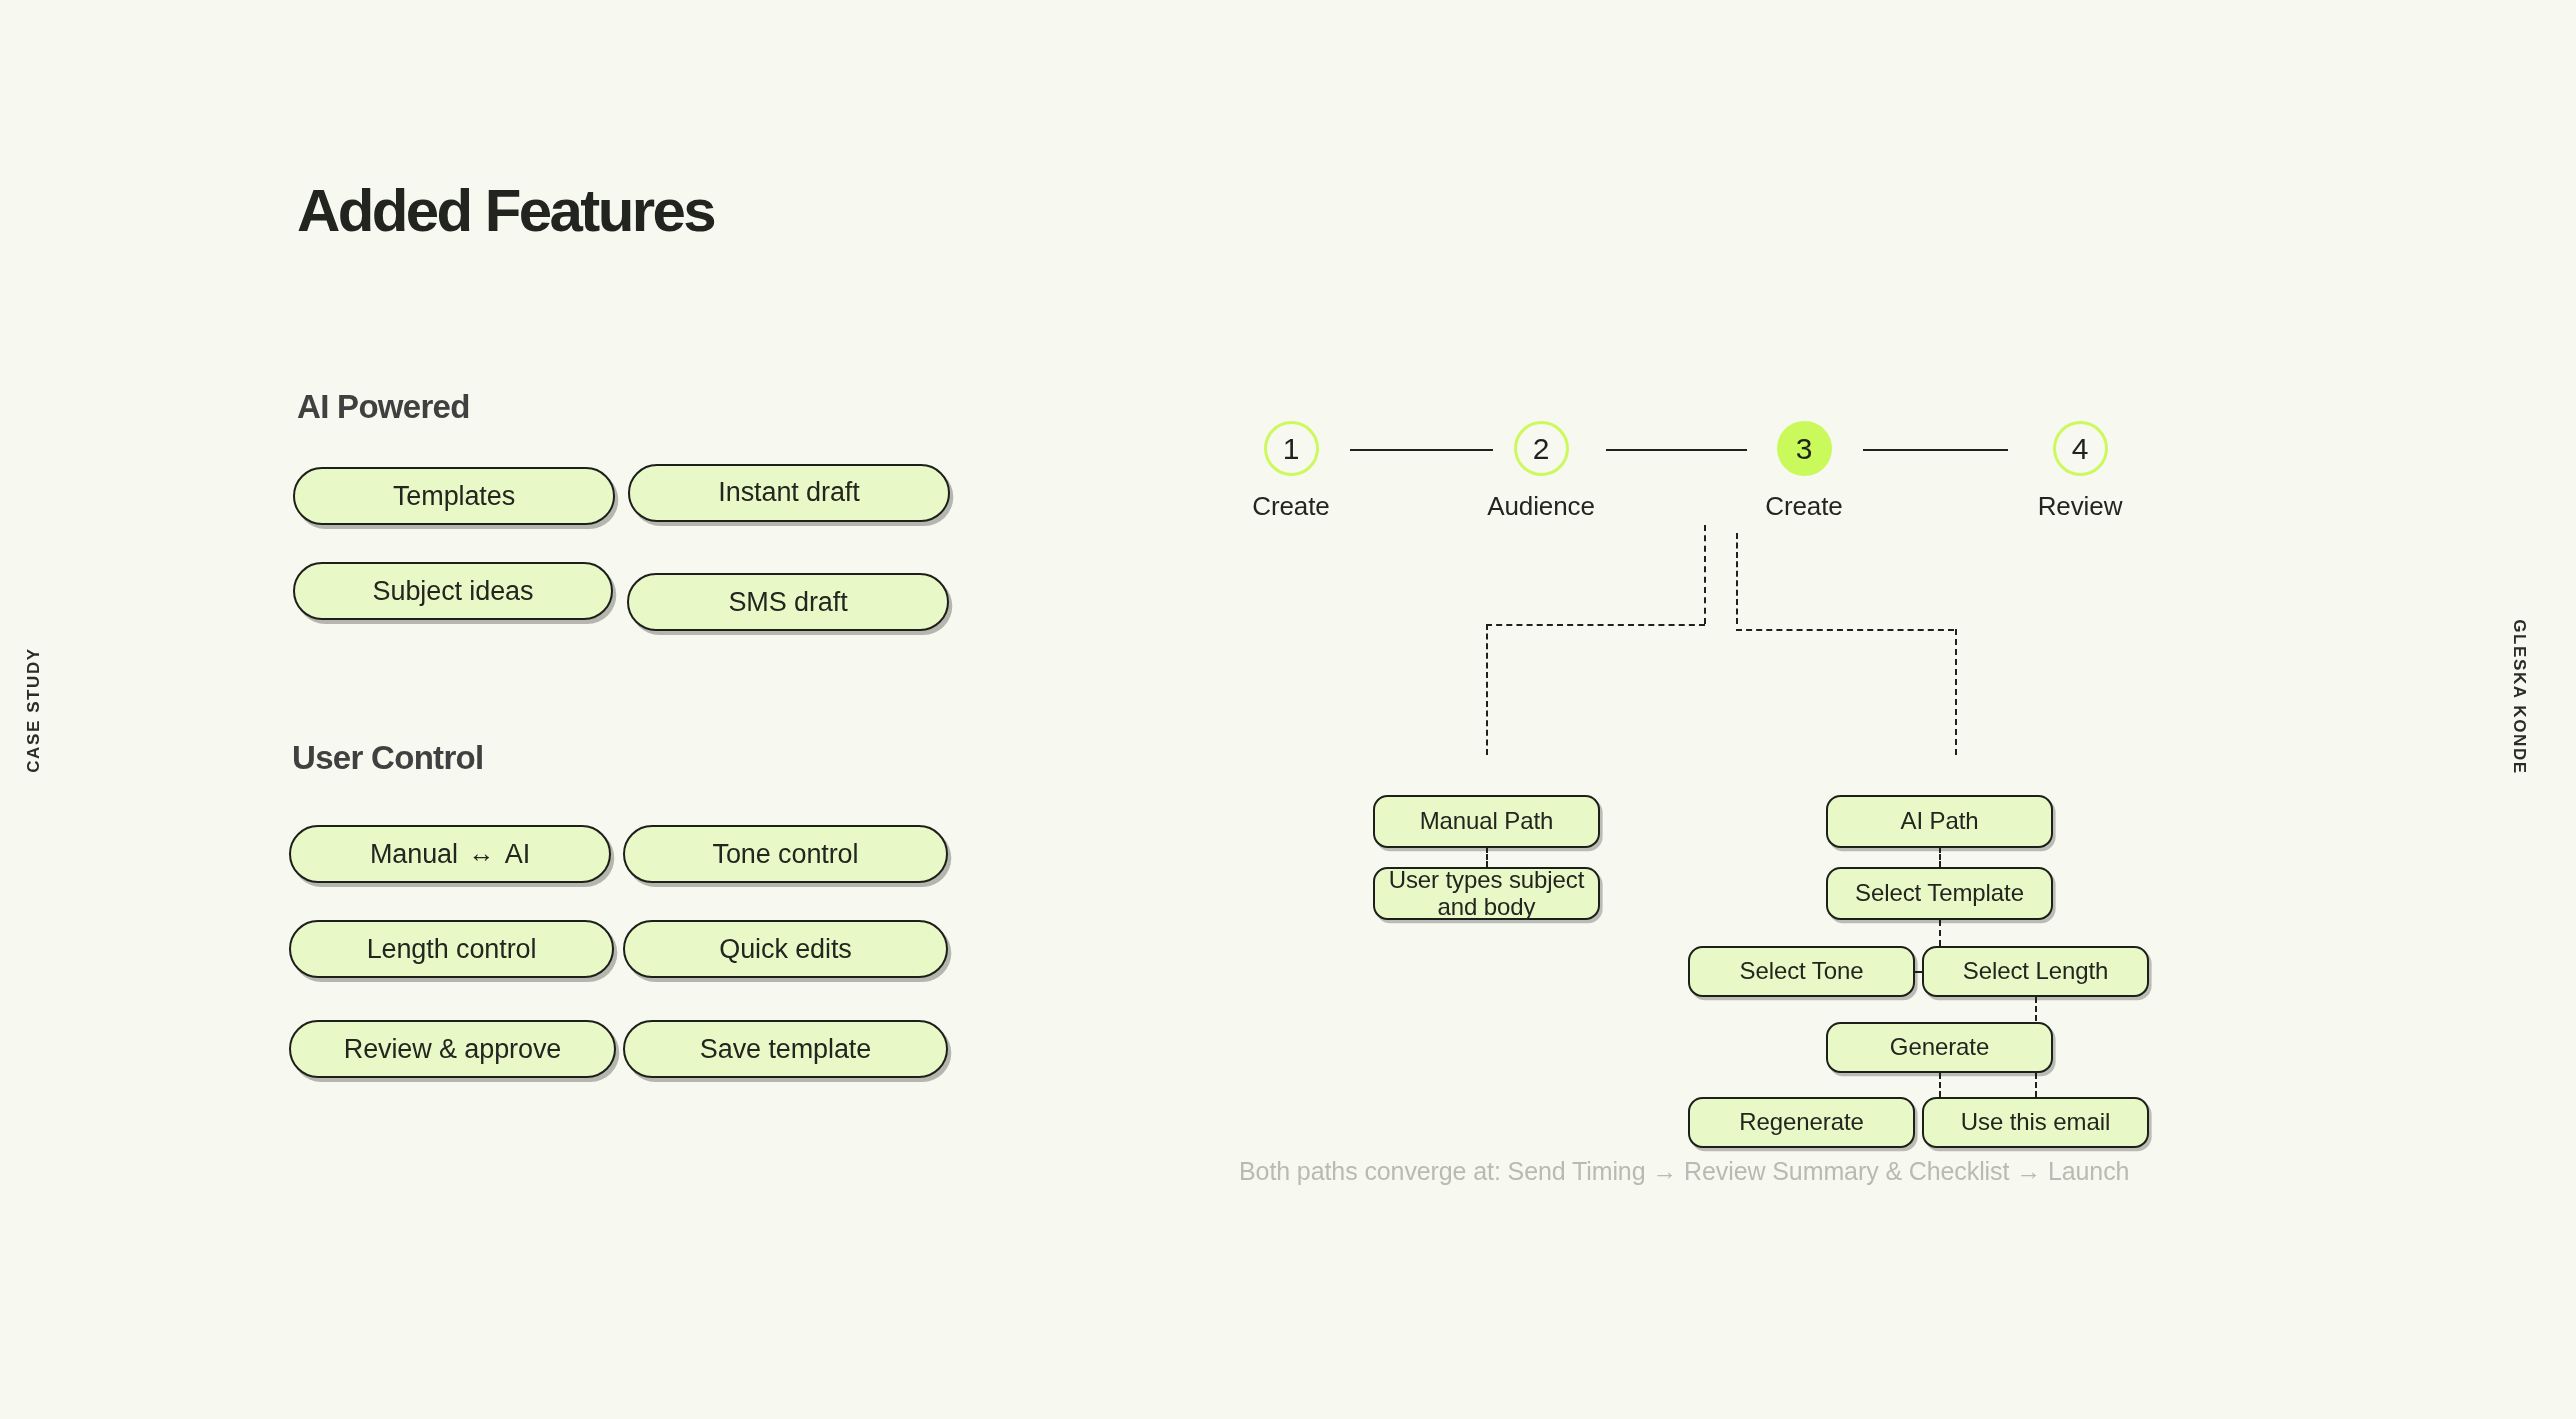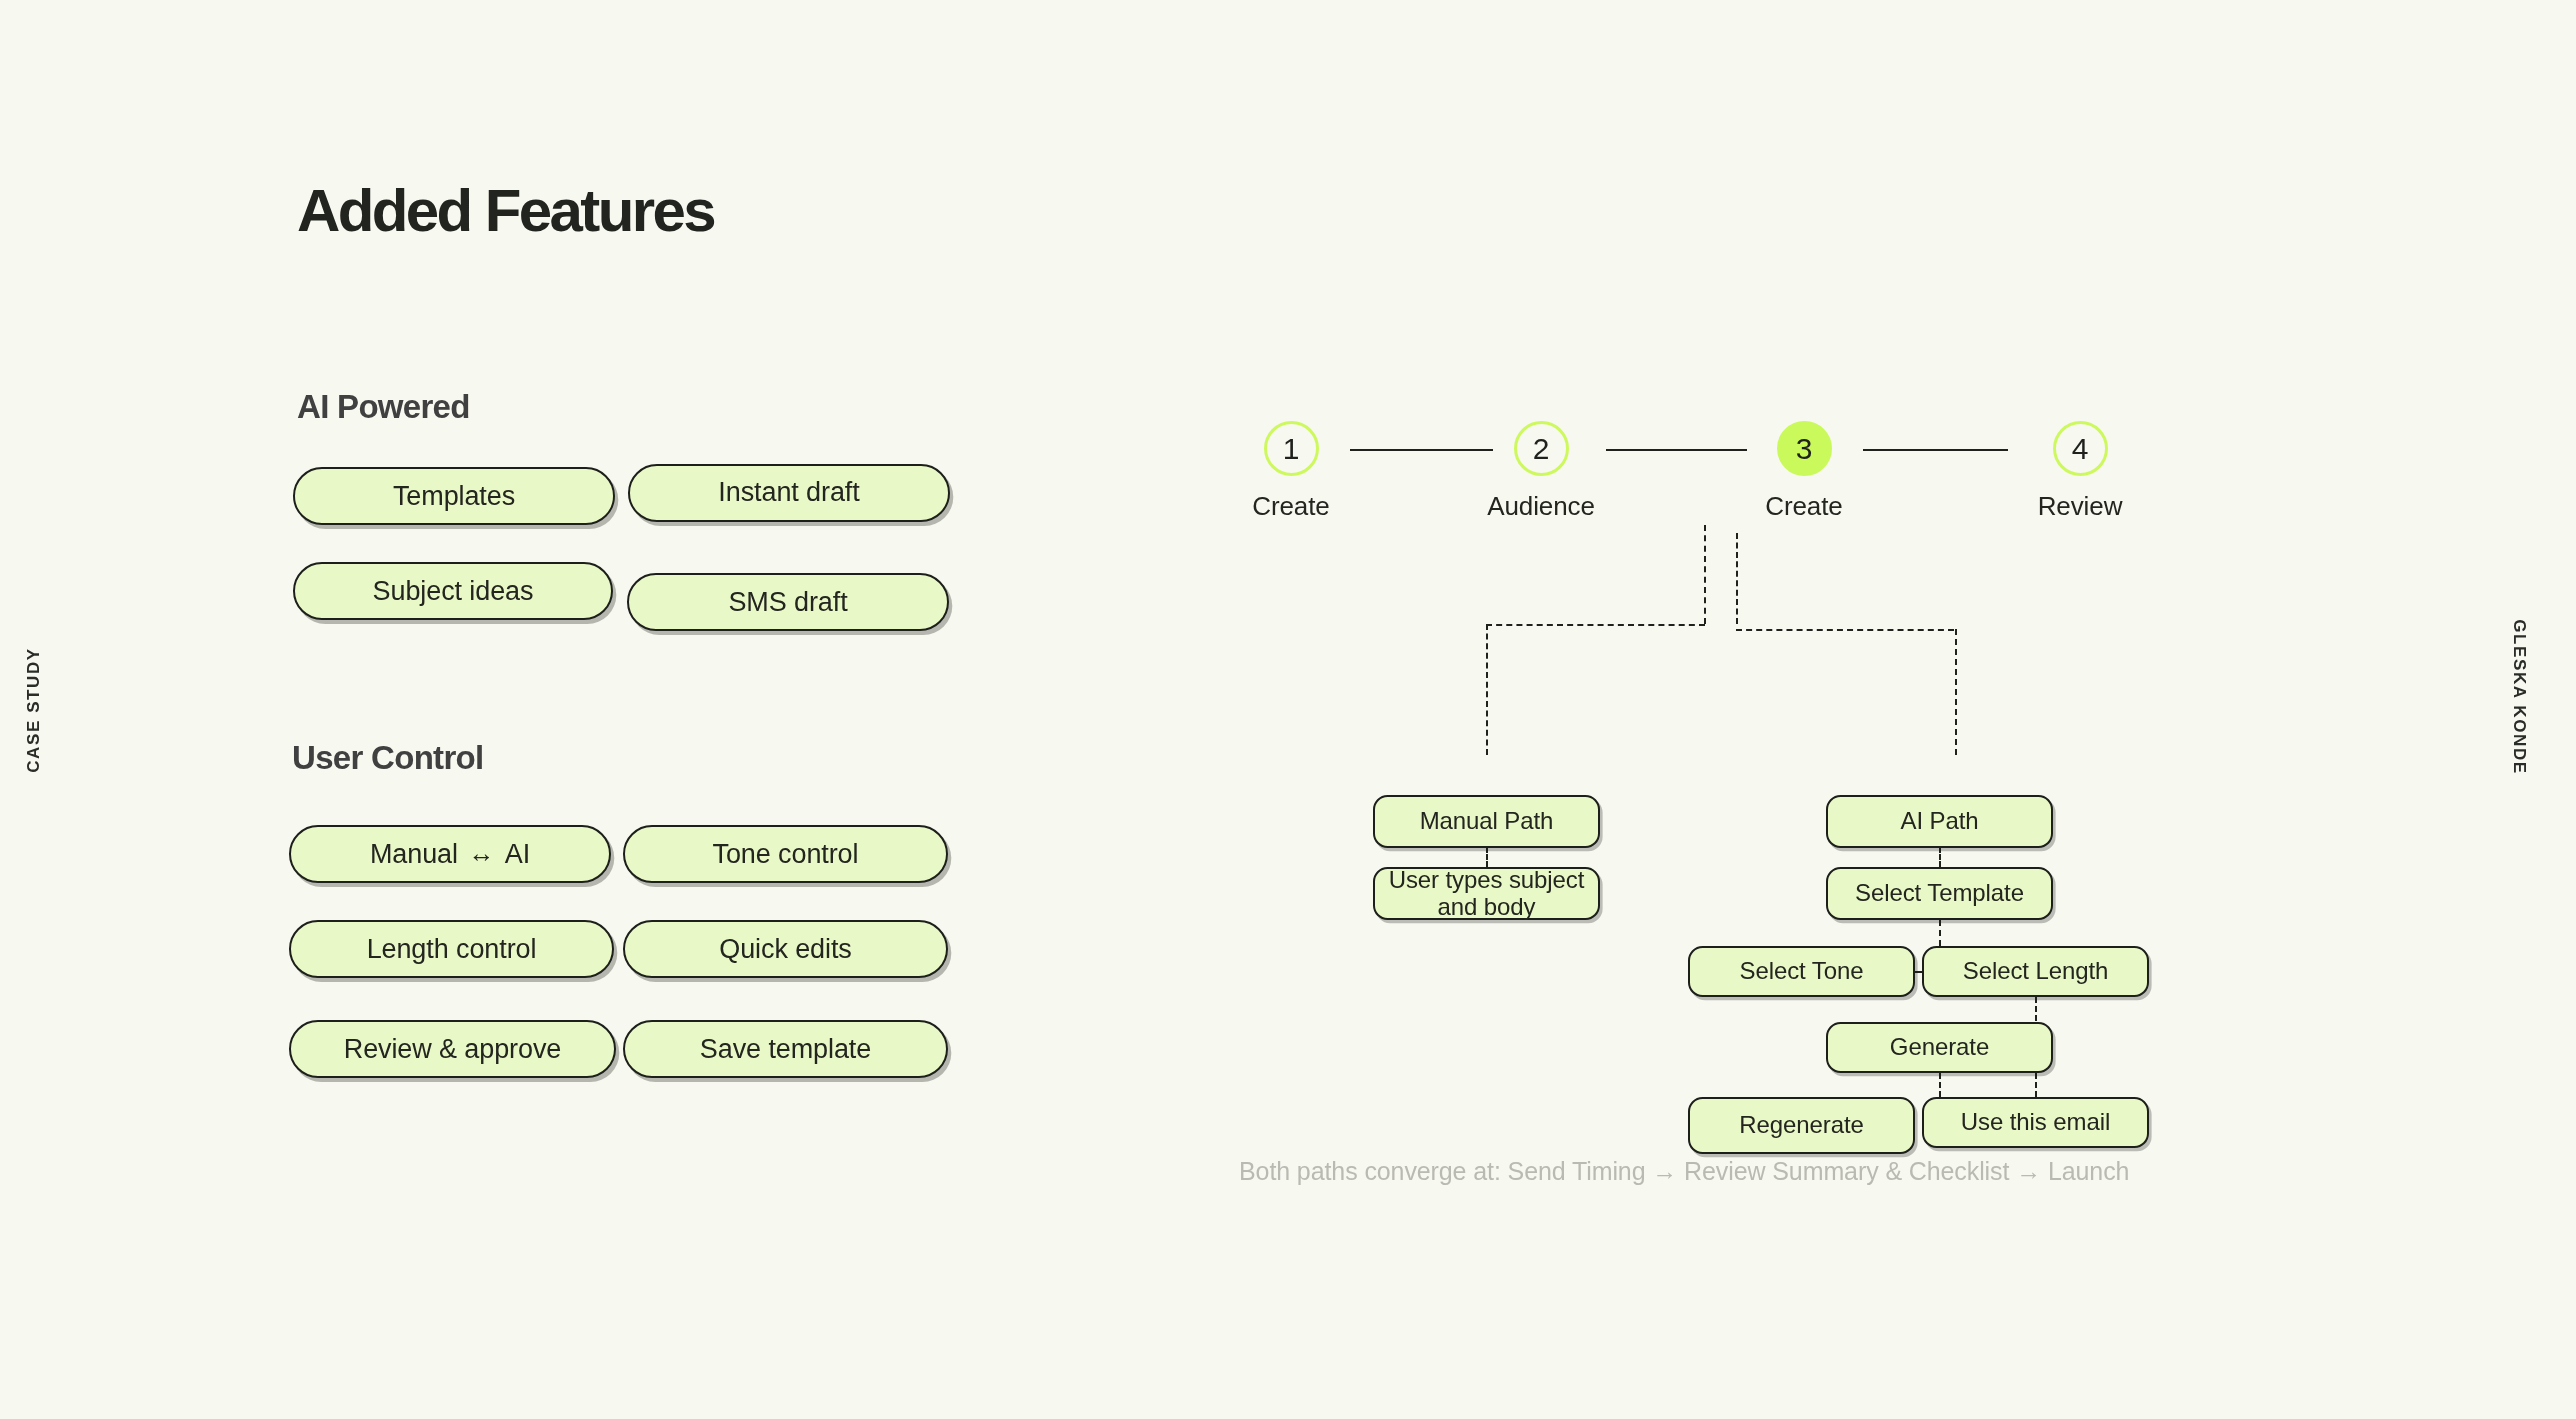--- a/index.html
+++ b/index.html
@@ -181,21 +181,21 @@
     letter-spacing: -0.1px;
     padding: 0 6.6px;
   }
   #node-manual-path   { left: 0px;   top: 217px; width: 227px; height: 53px; }
   #node-user-types    { left: 0px;   top: 289px; width: 227px; height: 53px; }
   #node-ai-path       { left: 453px; top: 217px; width: 227px; height: 53px; }
   #node-select-tmpl   { left: 453px; top: 289px; width: 227px; height: 53px; }
   #node-select-tone   { left: 315px; top: 368px; width: 227px; height: 51px; }
   #node-select-length { left: 549px; top: 368px; width: 227px; height: 51px; }
   #node-generate      { left: 453px; top: 444px; width: 227px; height: 51px; }
-  #node-regenerate    { left: 315px; top: 519px; width: 227px; height: 57px; }
+  #node-regenerate    { left: 315px; top: 519px; width: 227px; height: 51px; }
   #node-use-email     { left: 549px; top: 519px; width: 227px; height: 51px; }
 
   .dash-v {
     position: absolute;
     width: 0;
     border-left: 2px dashed #1f211d;
   }
   .dash-h {
     position: absolute;
     height: 0;

